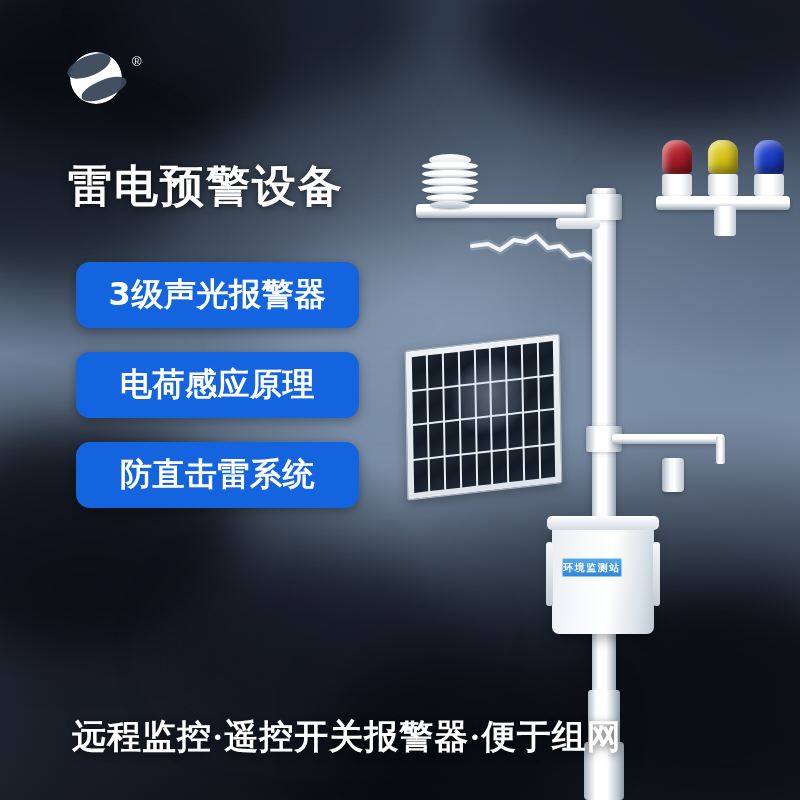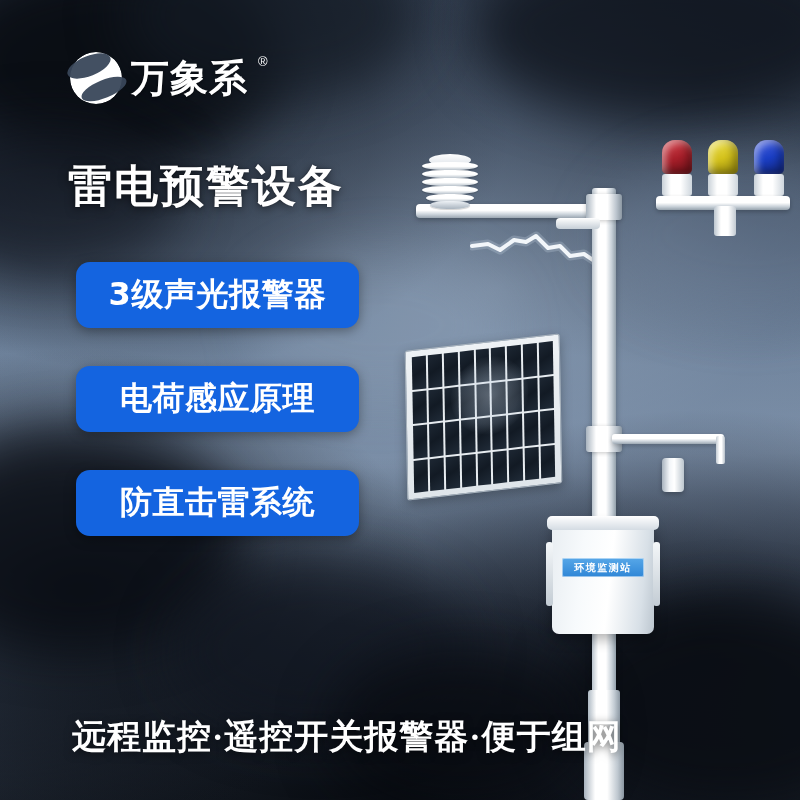--- a/index.html
+++ b/index.html
@@ -55,21 +55,21 @@
   .headline{
     position:absolute; left:68px; top:163px;
     font-size:44px; font-weight:700; color:#ffffff; letter-spacing:2px;
     line-height:1.05;
     text-shadow:0 2px 10px rgba(0,0,0,.55), 0 0 2px rgba(0,0,0,.4);
     font-family:"DejaVu Sans","Liberation Sans",sans-serif;
     white-space:nowrap;
   }
 
   
-  .badges{ position:absolute; left:76px; top:262px; display:flex; flex-direction:column; gap:38px; }
+  .badges{ position:absolute; left:76px; top:262px; display:flex; flex-direction:column; gap:24px; }
   .badge{
     width:283px; height:66px; border-radius:14px;
     background:#1464E0;
     display:flex; align-items:center; justify-content:center;
     color:#ffffff; font-size:32px; font-weight:700; letter-spacing:.5px;
     box-shadow:0 3px 12px rgba(0,0,0,.35);
     font-family:"DejaVu Sans","Liberation Sans",sans-serif;
     white-space:nowrap;
   }
 
@@ -189,21 +189,21 @@
     position:absolute; left:172px; top:392px; width:102px; height:112px;
     background:linear-gradient(96deg,#e9eef2 0%,#f7fafc 30%,#ffffff 56%,#d8e0e7 86%,#bcc6cf 100%);
     border-radius:7px;
     box-shadow:0 5px 14px rgba(0,0,0,.32);
   }
   .enc-lid{
     position:absolute; left:-5px; top:-6px; width:112px; height:14px; border-radius:5px;
     background:linear-gradient(180deg,#ffffff,#d4dce3);
   }
   .enc-label{
-    position:absolute; left:10px; top:36px; width:82px; height:19px; border-radius:2px;
+    position:absolute; left:10px; top:36px; width:60px; height:19px; border-radius:2px;
     background:linear-gradient(180deg,#57a7e8 0%,#2f86d6 100%);
     display:flex; align-items:center; justify-content:center;
     color:#ffffff; font-size:10px; font-weight:700; letter-spacing:1.5px;
     font-family:"DejaVu Sans","Liberation Sans",sans-serif;
     box-shadow:inset 0 0 0 1px rgba(255,255,255,.5);
   }
   .enc-tabL,.enc-tabR{
     position:absolute; top:20px; width:7px; height:64px; border-radius:3px;
     background:linear-gradient(180deg,#f4f7f9,#c3ccd4);
   }
@@ -232,21 +232,20 @@
     <div class="cl" style="left:250px;  top:250px;  width:260px; height:150px; background:rgba(150,168,190,.22);"></div>
     <div class="cl" style="left:330px;  top:650px;  width:260px; height:160px; background:rgba(7,10,15,.70);"></div>
   </div>
 
   <div class="logo">
     <div class="logo-mark">
       <div class="disc"></div>
       <div class="cut1"></div>
       <div class="cut2"></div>
     </div>
-    <div class="logo-text">万象系</div>
     <div class="logo-reg">®</div>
   </div>
 
   <div class="headline">雷电预警设备</div>
 
   <div class="badges">
     <div class="badge">3级声光报警器</div>
     <div class="badge">电荷感应原理</div>
     <div class="badge">防直击雷系统</div>
   </div>

